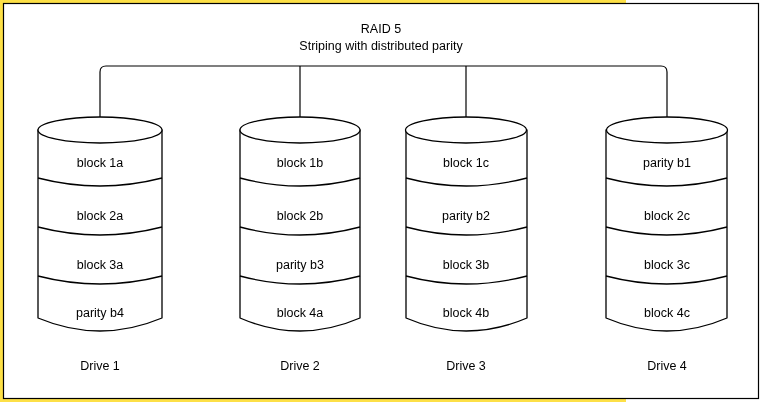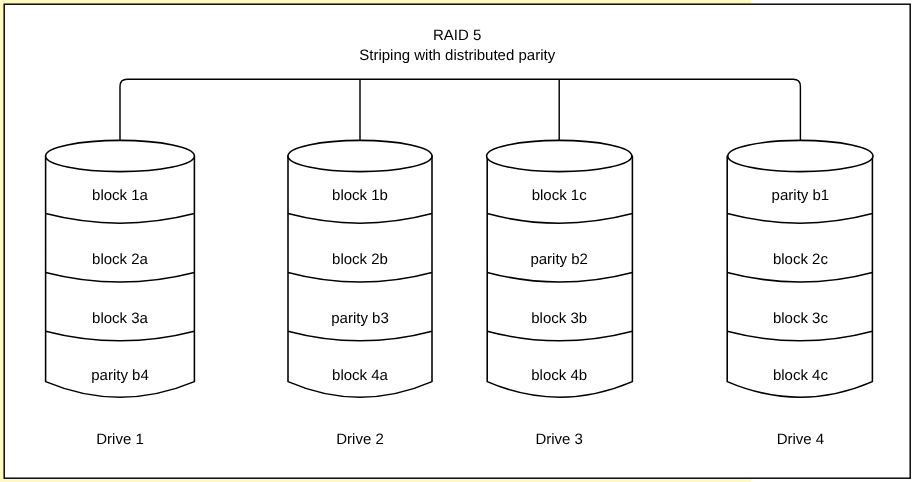--- a/index.html
+++ b/index.html
@@ -11,21 +11,21 @@
     width: 762px;
     height: 402px;
     font-family: "Liberation Sans", sans-serif;
     overflow: hidden;
   }
   #diagram-root {
     position: relative;
     width: 626px;
     height: 402px;
     box-sizing: border-box;
-    background: #fef9c3;
+    background: #fde047;
   }
   #diagram-svg {
     position: absolute;
     left: 0;
     top: 0;
     display: block;
   }
   .frame-rect {
     fill: #ffffff;
     stroke: #000000;

